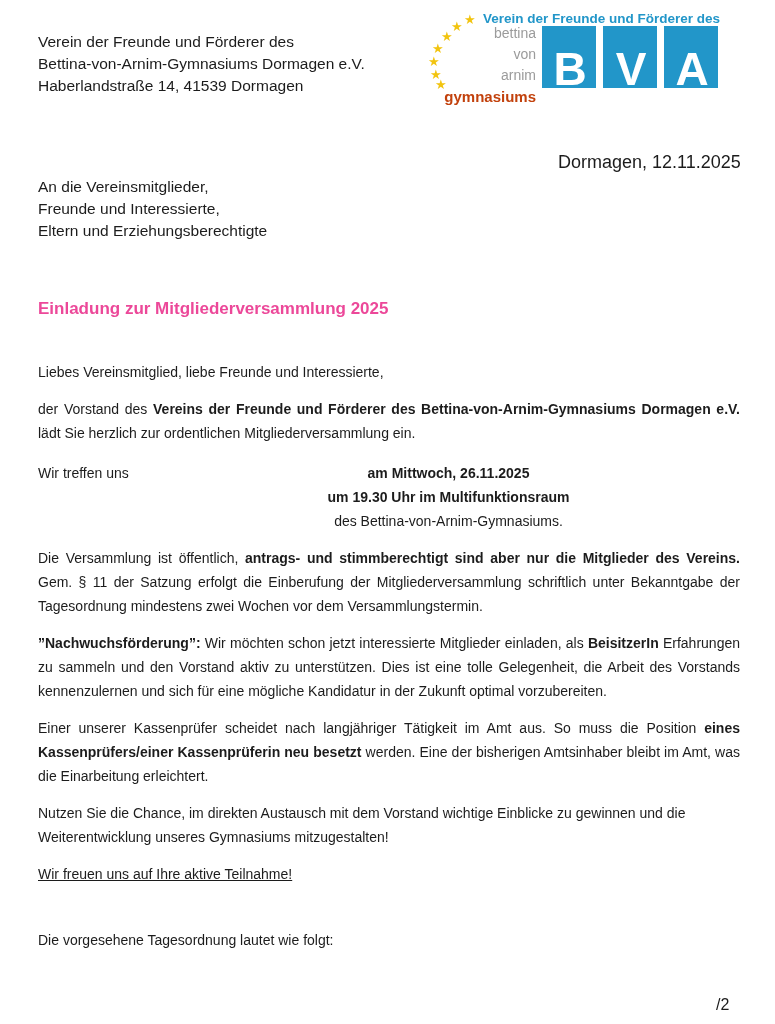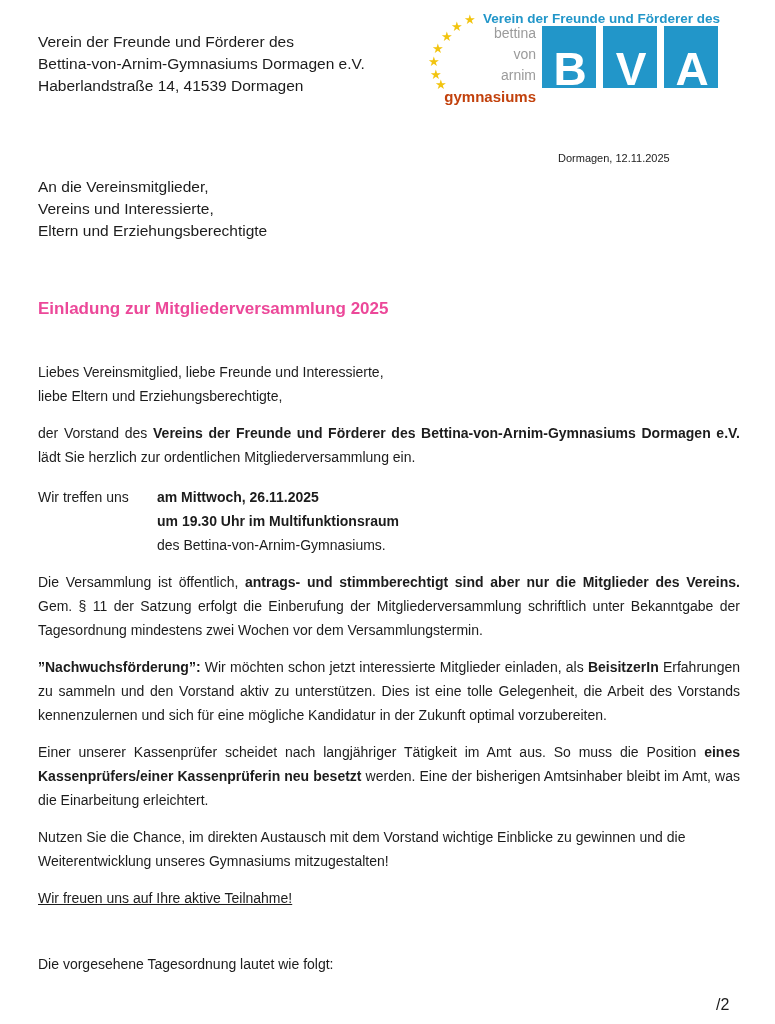--- a/index.html
+++ b/index.html
@@ -21,33 +21,33 @@
   .sq { width:54px; height:62px; background:#2296C9; display:flex;
         align-items:flex-end; justify-content:center; overflow:hidden; }
   .sq span { font-size:46px; font-weight:800; color:#ffffff; line-height:44px;
              letter-spacing:-2px; transform:translateY(3px); }
   .star { position:absolute; font-size:13px; line-height:13px; color:#F2C40F; }
   .s1{left:36px;top:5px;}  .s2{left:23px;top:12px;} .s3{left:13px;top:22px;}
   .s4{left:4px;top:34px;}  .s5{left:0px;top:47px;}  .s6{left:2px;top:60px;}
   .s7{left:7px;top:70px;}
   
   .recipient { position:absolute; left:38px; top:152px; font-size:15.5px; line-height:22px;margin-top:24px; }
-  .dateline  { position:absolute; left:558px; top:152px; font-size:11px; }
+  .dateline  { position:absolute; left:558px; top:152px; font-size:18px; }
   
   .heading { position:absolute; left:38px; top:299px; margin:0;
              font-size:17px; font-weight:bold; color:#ec4899; }
   
   .body { position:absolute; left:38px; top:360px; width:702px;
           font-size:14px; line-height:24px; }
   .body p { margin:0 0 13px 0; }
   .justify { text-align:justify; }
   .b { font-weight:bold; }
   .meeting { display:flex; margin:16px 0 13px 0; }
   .meeting-label { width:119px; flex:none; }
-  .meeting-lines { flex:1; }
+  .meeting-lines { flex:1;text-align:center; }
   .gap-large { margin-bottom:42px !important;text-decoration:underline; }
   
   .page-number { position:absolute; left:716px; top:996px; font-size:16px; }
 </style>
 </head>
 <body>
 
 <div class="page">
 
   <div class="sender">
@@ -81,31 +81,30 @@
           <span>V</span>
         </div>
       <div class="sq">
           <span>A</span>
         </div>
     </div>
   </div>
 
   <div class="recipient">
     <div>An die Vereinsmitglieder,</div>
-    <div>Vereins und Interessierte,</div>
+    <div>Freunde und Interessierte,</div>
     <div>Eltern und Erziehungsberechtigte</div>
   </div>
   <div class="dateline">Dormagen, 12.11.2025</div>
 
   <h1 class="heading">Einladung zur Mitgliederversammlung 2025</h1>
 
   <div class="body">
     <p>
       <span>Liebes Vereinsmitglied, liebe Freunde und Interessierte,</span><br>
-      <span>liebe Eltern und Erziehungsberechtigte,</span>
     </p>
     <p class="justify"><span>der Vorstand des </span><span class="b">Vereins der Freunde und Förderer des Bettina-von-Arnim-Gymnasiums Dormagen e.V.</span><span> lädt Sie herzlich zur ordentlichen Mitgliederversammlung ein.</span></p>
     <div class="meeting">
       <div class="meeting-label">Wir treffen uns</div>
       <div class="meeting-lines">
         <div><span class="b">am Mittwoch, 26.11.2025</span></div>
         <div><span class="b">um 19.30 Uhr im Multifunktionsraum</span></div>
         <div><span>des Bettina-von-Arnim-Gymnasiums.</span></div>
       </div>
     </div>

